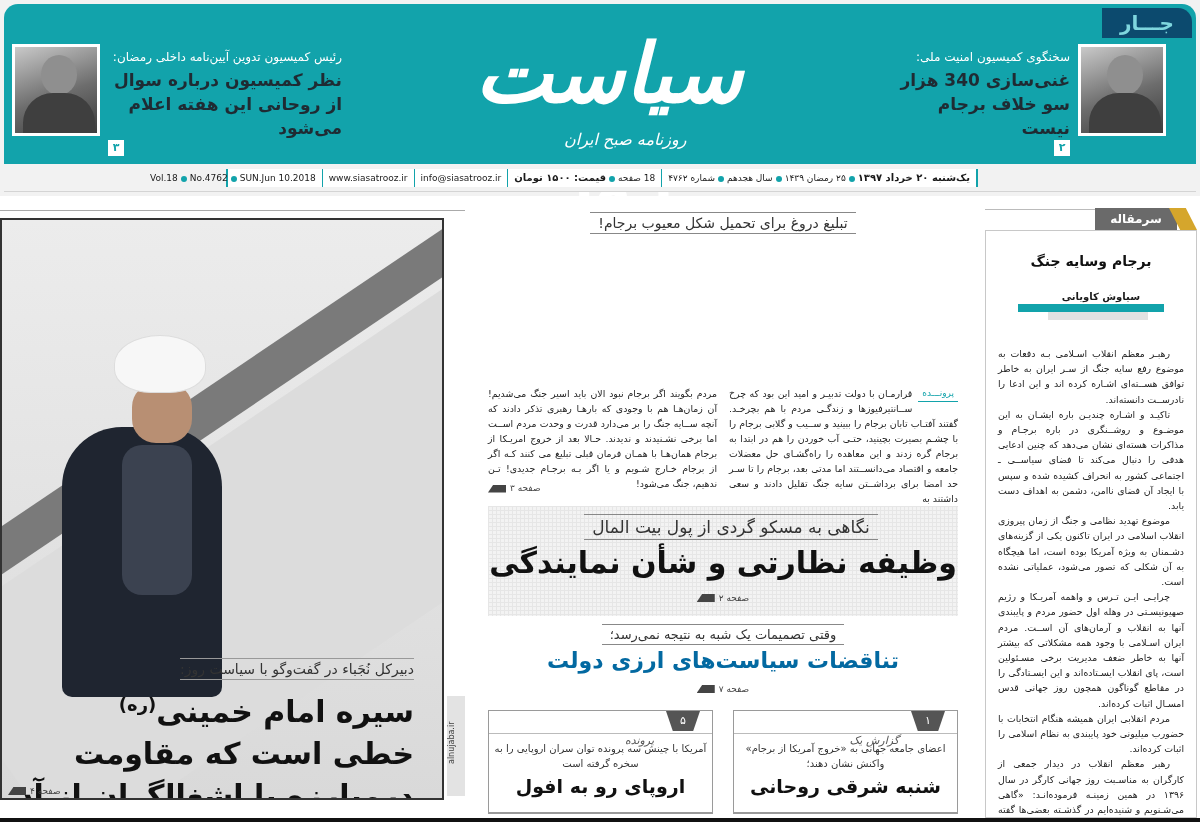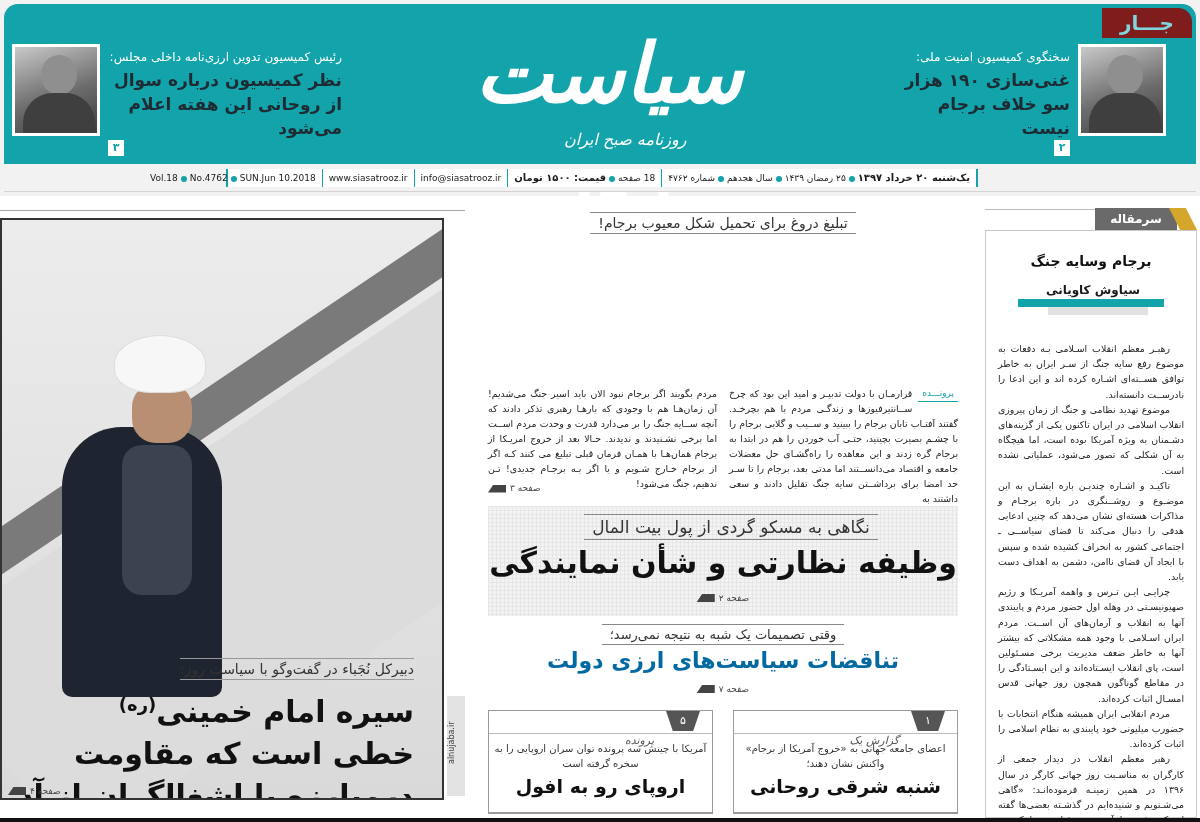--- a/index.html
+++ b/index.html
@@ -27,21 +27,21 @@
   }
   .mast-left { left: 8px; }
   .mast-right { right: 30px; }
   .logo {
     position: absolute; left: 410px; top: 14px; width: 390px; height: 140px;
     color: #fff; text-align: center; direction: rtl;
   }
   .logo-main { font-family: "DejaVu Serif", serif; font-size: 82px; font-weight: bold; line-height: 110px; letter-spacing: -2px; font-style: italic; }
   .logo-sub { font-size: 16px; position: absolute; left: 150px; top: 112px; font-style: italic; }
   .jar-badge {
-    position: absolute; right: 4px; top: 4px; width: 90px; height: 30px; background: #7f1d1d;
+    position: absolute; right: 4px; top: 4px; width: 90px; height: 30px; background: #0c4a6e;
     color: #7fd6de; font-size: 20px; font-weight: bold; text-align: center; line-height: 30px; border-radius: 0 14px 0 0;
     letter-spacing: 4px;
   }
 
   
   .infobar {
     position: absolute; left: 4px; top: 164px; width: 1192px; height: 28px; background: #f2f2f2;
     border-bottom: 1px solid #d4d4d4;
   }
   .info-inner {
@@ -117,57 +117,57 @@
 
   .bottom-rule { position: absolute; left: 0; top: 622px; width: 1200px; height: 4px; background: #111; }
 
   
   .editorial { position: absolute; left: 985px; top: 12px; width: 212px; height: 610px; direction: rtl; }
   .ed-tab { position: absolute; right: 20px; top: 0; width: 82px; height: 22px; background: #6a6a6a; color: #fff; font-size: 12px; font-weight: bold; text-align: center; line-height: 22px; }
   .ed-corner { position: absolute; right: 0; top: 0; width: 28px; height: 22px; background: #d5a62c; clip-path: polygon(0 0,60% 0,100% 100%,40% 100%); }
   .ed-line { position: absolute; right: 102px; top: 1px; width: 110px; height: 1px; background: #bbb; }
   .ed-box { position: absolute; right: 0; top: 22px; width: 212px; height: 588px; border: 1px solid #c8c8c8; padding: 16px 12px 0 12px; }
   .ed-title { font-size: 14px; font-weight: bold; text-align: center; color: #111; margin-top: 6px; }
-  .ed-author { font-size: 12px; font-weight: bold; margin-top: 14px; text-align: right; padding-right: 44px; }
+  .ed-author { font-size: 10px; font-weight: bold; margin-top: 22px; text-align: right; padding-right: 44px; }
   .ed-bar { height: 8px; background: #12a3ab; margin: 2px 20px 0 20px; }
   .ed-bar2 { height: 8px; background: #e2e2e2; margin: 0 36px 0 50px; }
   .ed-body { font-size: 9.4px; line-height: 15.2px; color: #222; text-align: justify; margin-top: 26px; }
   .ed-body p { text-indent: 14px; }
 </style>
 </head>
 <body>
 
 <header class="masthead">
   <div class="jar-badge">جـــار</div>
 
   <div class="mast-item mast-left" style="direction:ltr;">
     <div class="mast-photo">
         <div class="head"></div>
         <div class="body"></div>
       </div>
     <div class="mast-text" style="direction:rtl;width:250px;">
-      <div class="mast-kicker">رئیس کمیسیون تدوین ارزی‌نامه داخلی مجلس:</div>
+      <div class="mast-kicker">رئیس کمیسیون تدوین آیین‌نامه داخلی رمضان:</div>
       <div class="mast-head">نظر کمیسیون درباره سوال از روحانی این هفته اعلام می‌شود</div>
     </div>
     <div class="mast-page" style="left:96px;top:96px;">۳</div>
   </div>
 
   <div class="logo">
     <div class="logo-main">سیاست روز</div>
     <div class="logo-sub">روزنامه صبح ایران</div>
   </div>
 
   <div class="mast-item mast-right">
     <div class="mast-photo">
         <div class="head"></div>
         <div class="body"></div>
       </div>
     <div class="mast-text" style="width:200px;">
       <div class="mast-kicker">سخنگوی کمیسیون امنیت ملی:</div>
-      <div class="mast-head">غنی‌سازی ۱۹۰ هزار سو خلاف برجام نیست</div>
+      <div class="mast-head">غنی‌سازی 340 هزار سو خلاف برجام نیست</div>
     </div>
     <div class="mast-page" style="right:96px;top:96px;">۲</div>
   </div>
 </header>
 
 <div class="infobar">
   <div class="info-inner">
     <div class="info-seg">
       <b>یک‌شنبه ۲۰ خرداد ۱۳۹۷</b><span class="dot"></span><span>۲۵ رمضان ۱۴۳۹</span><span class="dot"></span><span>سال هجدهم</span><span class="dot"></span><span>شماره ۴۷۶۲</span>
     </div>
@@ -271,22 +271,22 @@
     <div class="ed-line"></div>
     <div class="ed-tab">سرمقاله</div>
     <div class="ed-corner"></div>
     <div class="ed-box">
       <div class="ed-title">برجام وسایه جنگ</div>
       <div class="ed-author">سیاوش کاویانی</div>
       <div class="ed-bar"></div>
       <div class="ed-bar2"></div>
       <div class="ed-body">
         <p>رهبـر معظم انقلاب اسـلامی بـه دفعات به موضوع رفع سایه جنگ از سـر ایران به خاطر توافق هســته‌ای اشـاره کرده اند و این ادعا را نادرســت دانسته‌اند.</p>
+        <p>تاکیـد و اشـاره چندیـن باره ایشـان به این موضـوع و روشــنگری در باره برجـام و مذاکرات هسته‌ای نشان می‌دهد که چنین ادعایی هدفی را دنبال می‌کند تا فضای سیاســی ـ اجتماعی کشور به انحراف کشیده شده و سپس با ایجاد آن فضای ناامن، دشمن به اهداف دست یابد.</p>
         <p>موضوع تهدید نظامی و جنگ از زمان پیروزی انقلاب اسلامی در ایران تاکنون یکی از گزینه‌های دشـمنان به ویژه آمریکا بوده است، اما هیچگاه به آن شکلی که تصور می‌شود، عملیاتی نشده است.</p>
-        <p>تاکیـد و اشـاره چندیـن باره ایشـان به این موضـوع و روشــنگری در باره برجـام و مذاکرات هسته‌ای نشان می‌دهد که چنین ادعایی هدفی را دنبال می‌کند تا فضای سیاســی ـ اجتماعی کشور به انحراف کشیده شده و سپس با ایجاد آن فضای ناامن، دشمن به اهداف دست یابد.</p>
         <p>چرایـی ایـن تـرس و واهمه آمریـکا و رژیم صهیونیسـتی در وهله اول حضور مردم و پایبندی آنها به انقلاب و آرمان‌های آن اســت. مردم ایران اسـلامی با وجود همه مشکلاتی که بیشتر آنها به خاطر ضعف مدیریت برخی مسـئولین است، پای انقلاب ایسـتاده‌اند و این ایسـتادگی را در مقاطع گوناگون همچون روز جهانی قدس امسـال اثبات کرده‌اند.</p>
         <p>مردم انقلابی ایران همیشه هنگام انتخابات با حضورب میلیونی خود پایبندی به نظام اسلامی را اثبات کرده‌اند.</p>
         <p>رهبر معظم انقلاب در دیدار جمعی از کارگران به مناسـبت روز جهانی کارگر در سال ۱۳۹۶ در همین زمینـه فرمودەانـد: «گاهی می‌شـنویم و شنیده‌ایم در گذشـته بعضی‌ها گفته اند که وقتی ما آمدیم مسـئولیت پیدا کردیم، توانسـتیم سایه جنگ را از سـر کشـور رفع کنیم، نـه، این حرف درسـتی نیست. آنچه سـایه جنگ و دشمن را در طول سـال‌های متمادی از سر کشـور رفع کرده، حضور مردم بوده اسـت.»</p>
 
       </div>
     </div>
   </aside>
 
   <div class="bottom-rule"></div>
 </main>

